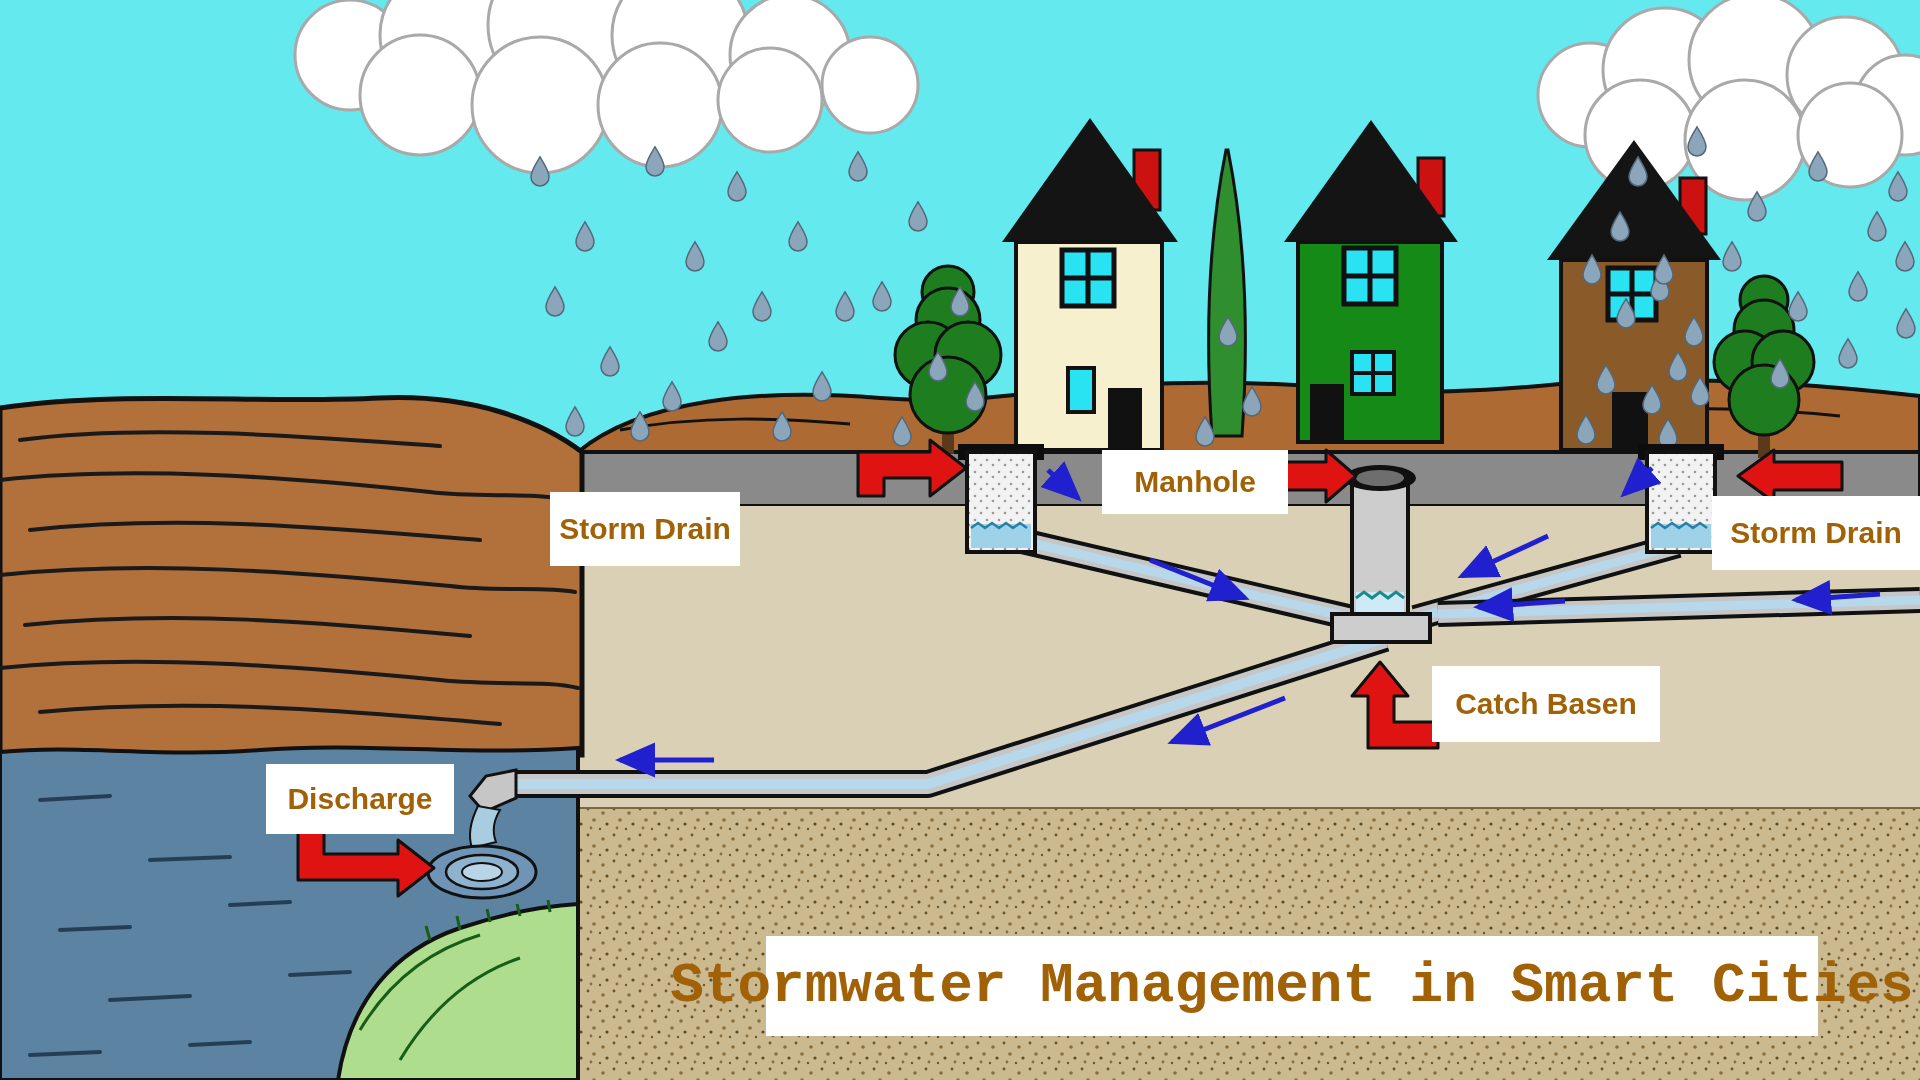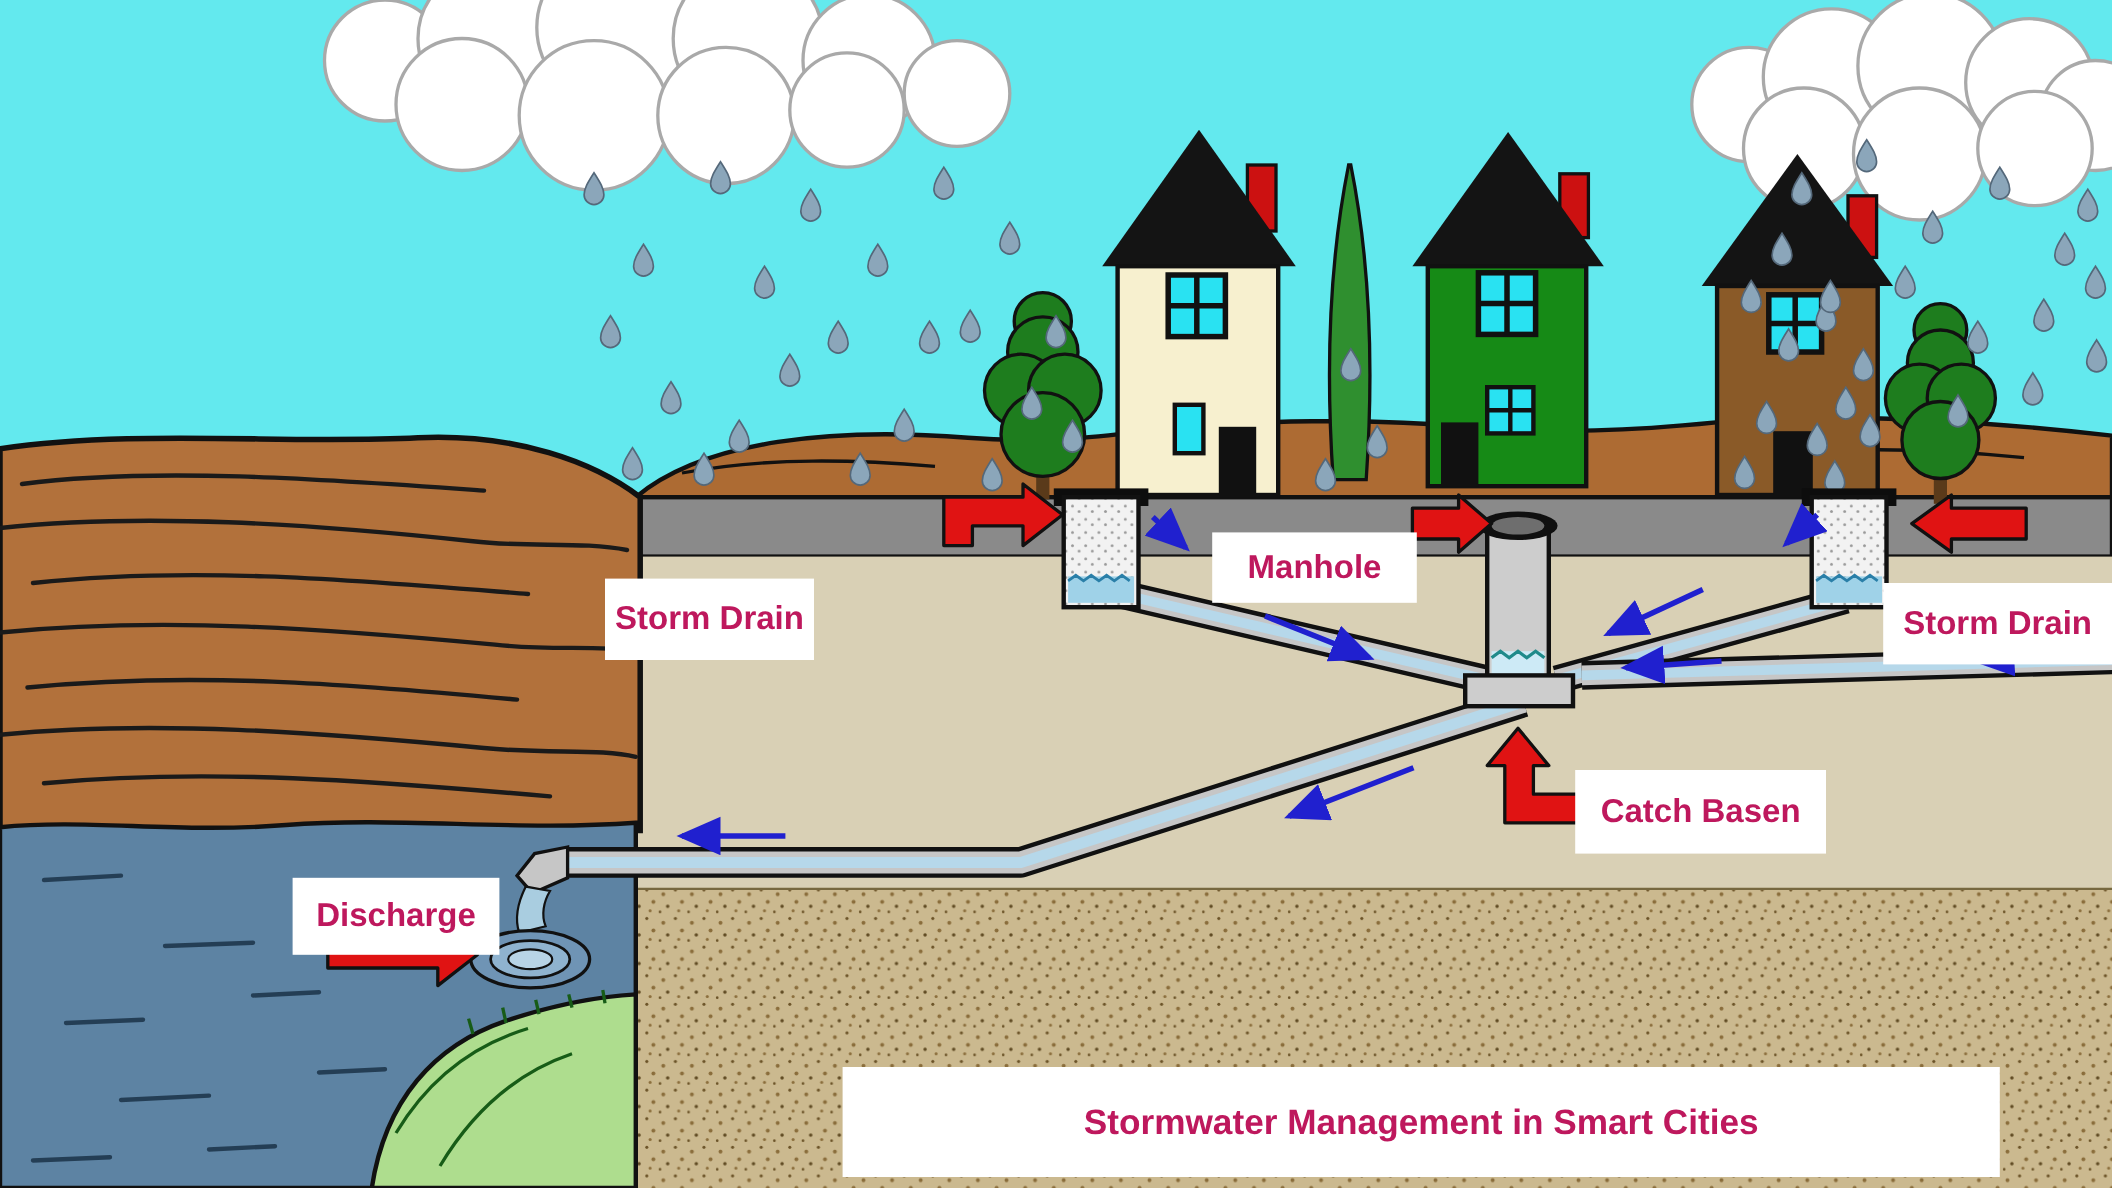--- a/index.html
+++ b/index.html
@@ -1,26 +1,26 @@
 <!DOCTYPE html>
 <html><head>
 <meta charset="utf-8">
 <style>
   html,body{margin:0;padding:0;background:#ffffff;}
   .scene{position:relative;width:1920px;height:1080px;overflow:hidden;
          font-family:"Liberation Sans",sans-serif;background:#63e9ee;}
   .scene svg{position:absolute;left:0;top:0;display:block;}
-  .label{position:absolute;background:#ffffff;color:#be185d;font-weight:700;
-         display:flex;align-items:center;justify-content:center;white-space:nowrap;margin-top:34px;}
+  .label{position:absolute;background:#ffffff;color:#a16207;font-weight:700;
+         display:flex;align-items:center;justify-content:center;white-space:nowrap;}
   .lbl-sd-left   {left:550px;  top:492px; width:190px;  height:74px;  font-size:30px;}
   .lbl-manhole   {left:1102px; top:450px; width:186px;  height:64px;  font-size:30px;}
   .lbl-sd-right  {left:1712px; top:496px; width:208px;  height:74px;  font-size:30px;}
   .lbl-basin     {left:1432px; top:666px; width:228px;  height:76px;  font-size:30px;}
   .lbl-discharge {left:266px;  top:764px; width:188px;  height:70px;  font-size:30px;}
-  .lbl-title     {left:766px;  top:936px; width:1052px; height:100px; font-size:32px;}
+  .lbl-title     {left:766px;  top:936px; width:1052px; height:100px; font-size:56px;font-family:Liberation Mono, monospace;}
 </style>
 </head>
 <body>
 
 <div class="scene">
 
 <svg width="1920" height="1080" viewBox="0 0 1920 1080">
   <defs>
     <path id="drop" d="M0,-13 C5,-5 9,1 9,7 A9,9 0 1 1 -9,7 C-9,1 -5,-5 0,-13 Z"></path>
     <pattern id="speckle" width="26" height="26" patternUnits="userSpaceOnUse">

